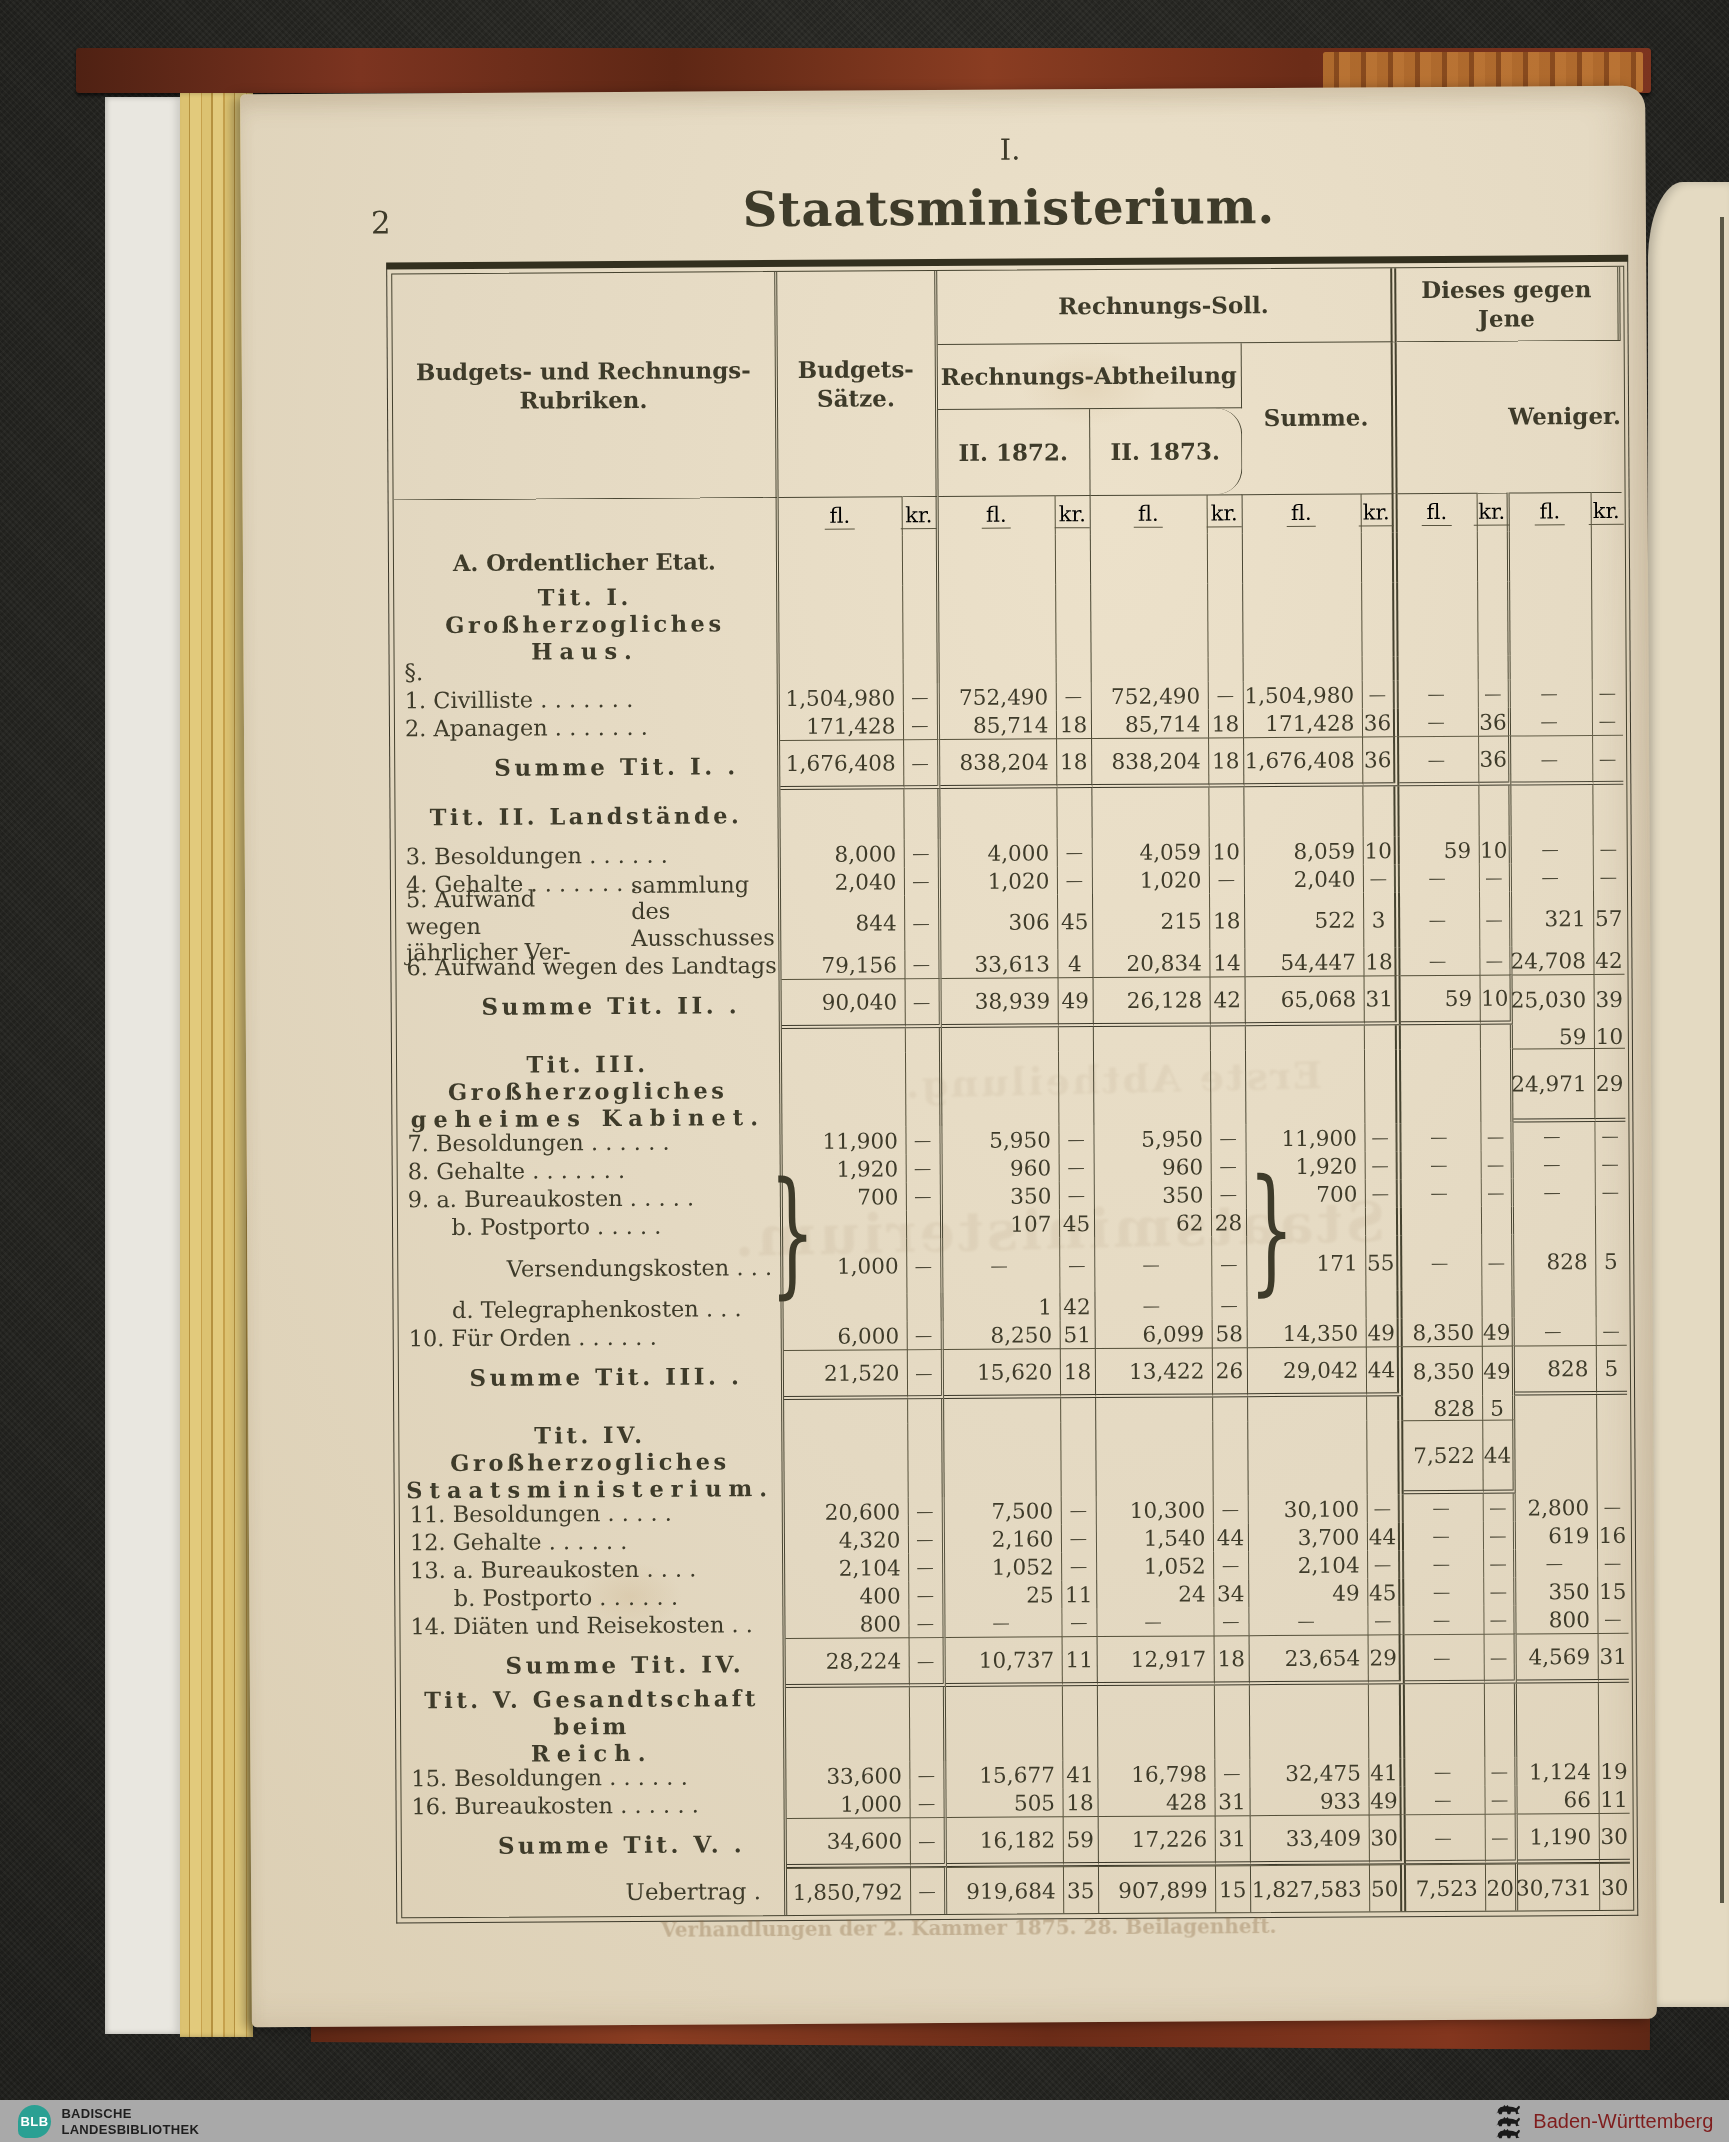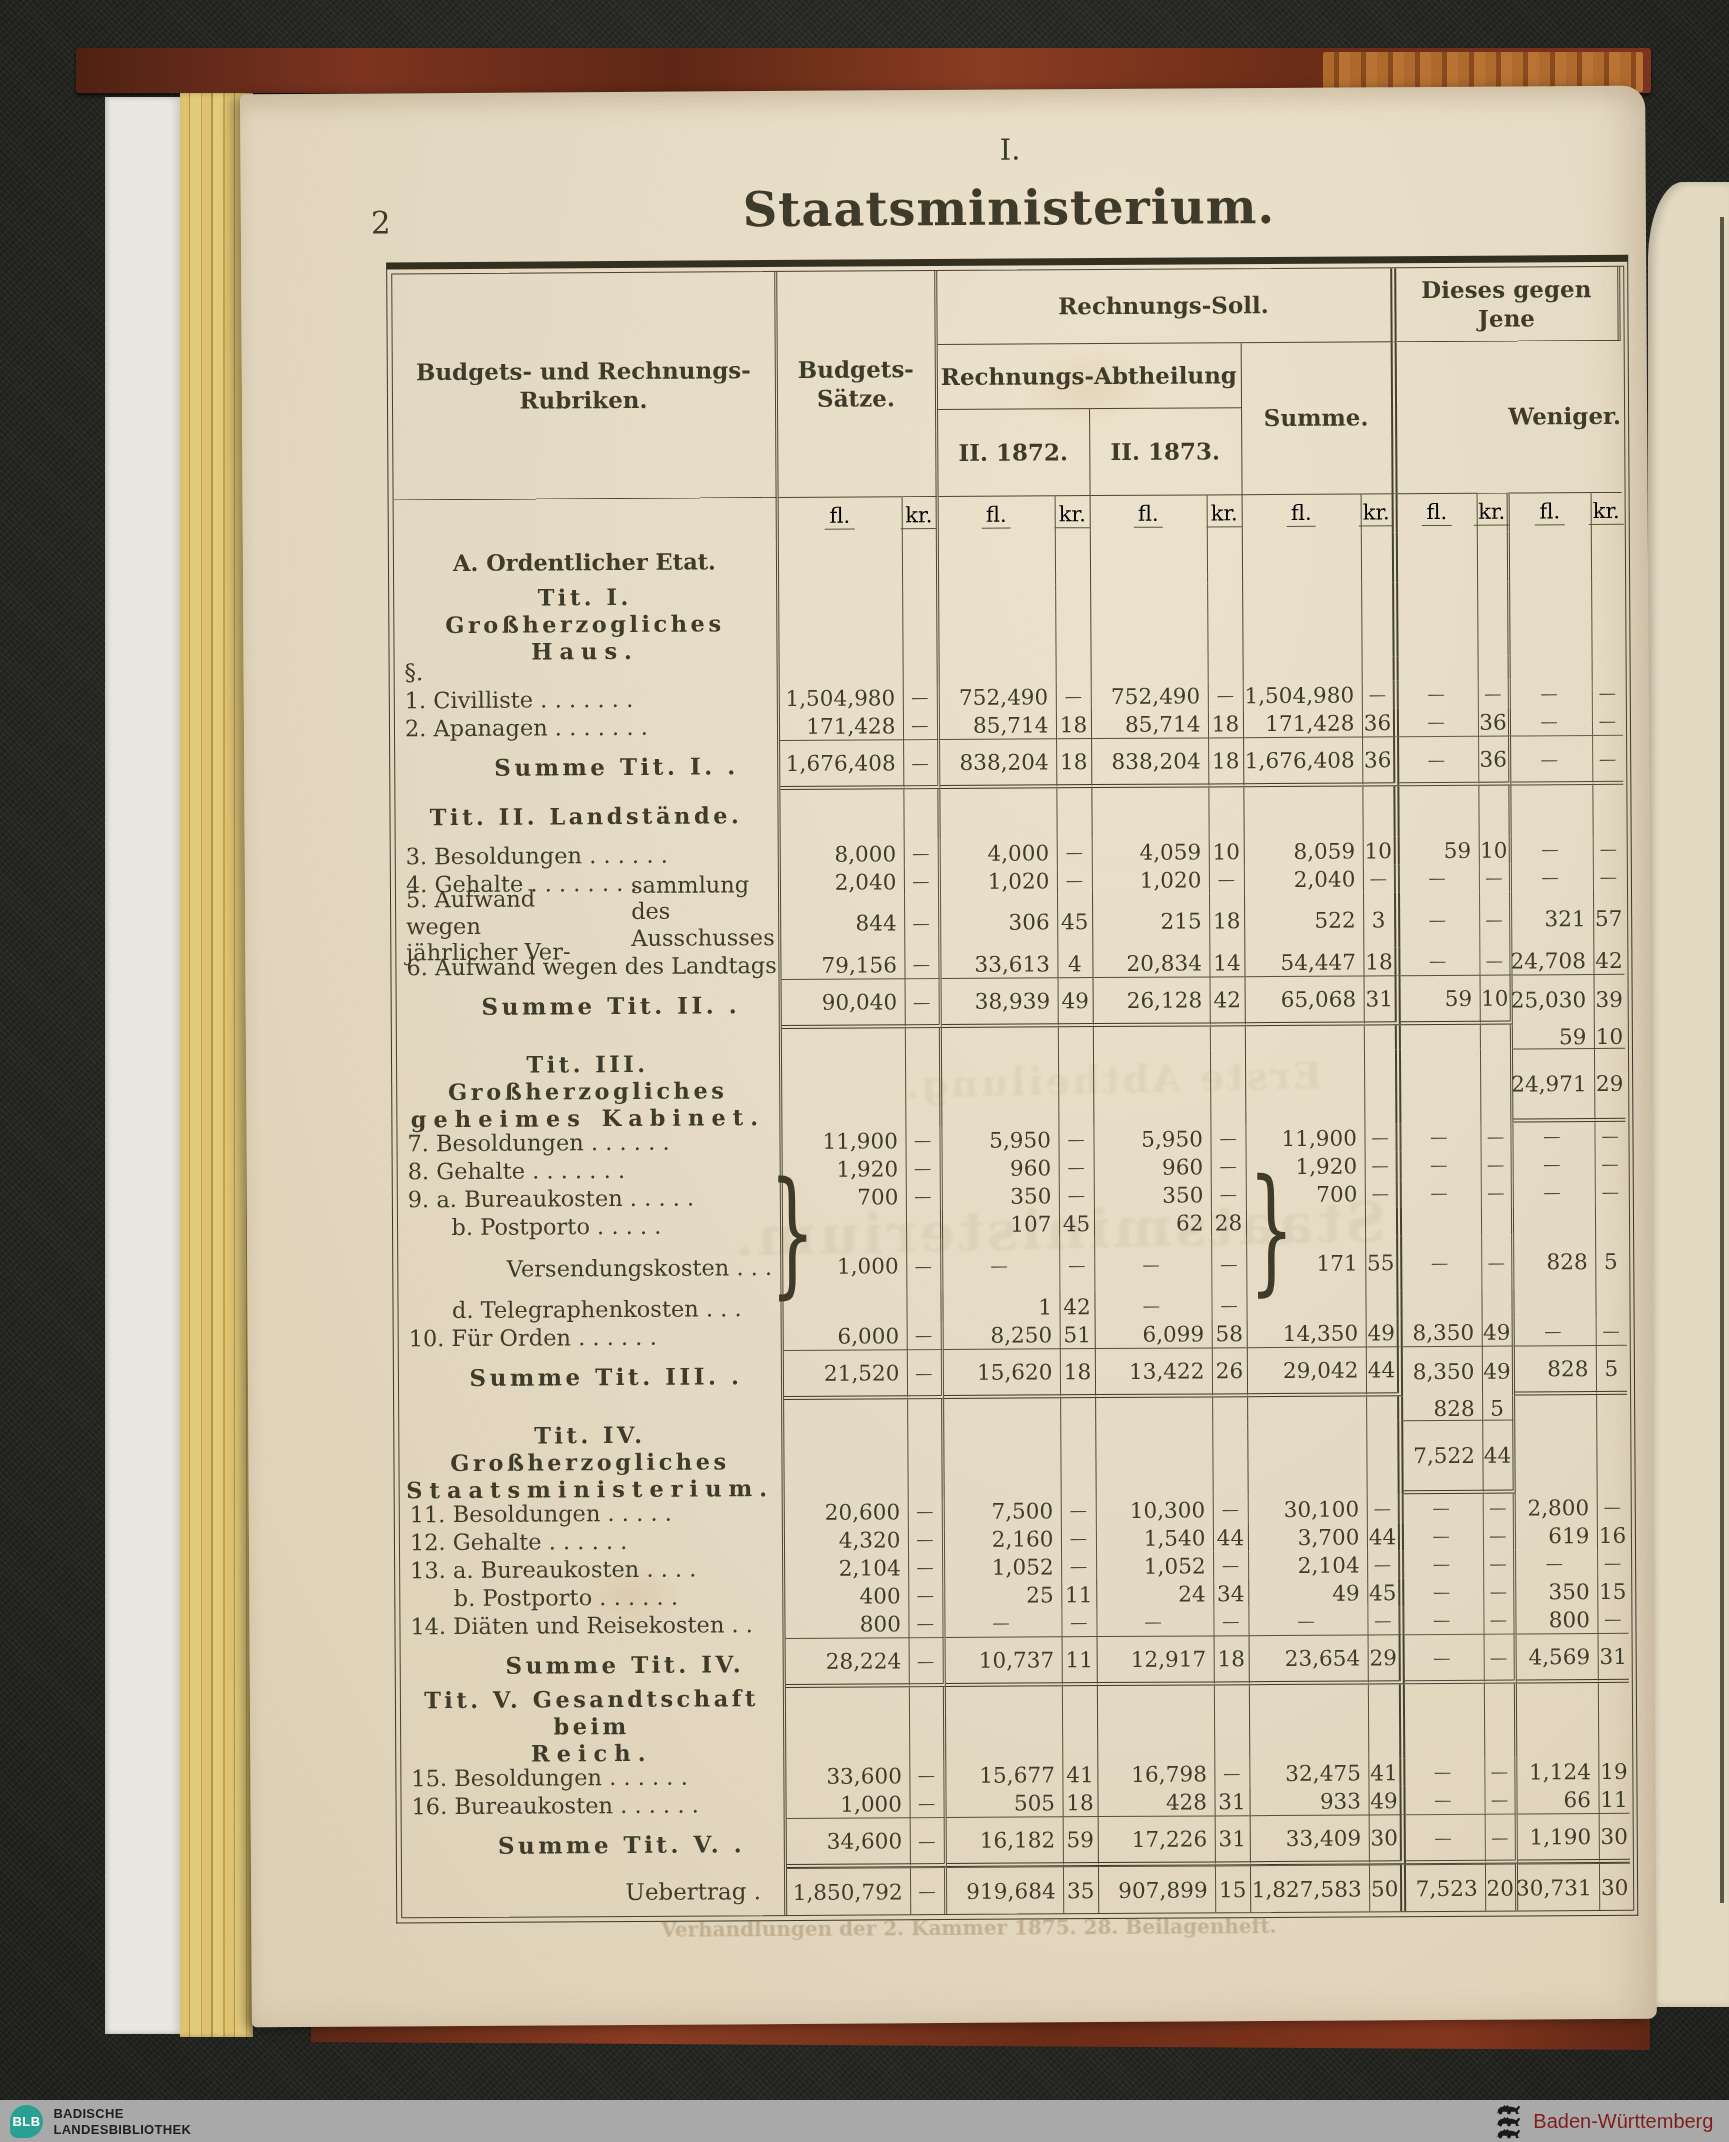--- a/index.html
+++ b/index.html
@@ -82,21 +82,21 @@
   .lab.r-sum{justify-content:flex-end;padding-right:38px;font-weight:700;letter-spacing:3.5px;font-size:23px;}
   .lab.r-carry{justify-content:flex-end;padding-right:22.5px;font-size:23px;}
   .lab.r-para{align-items:flex-end;font-size:23px;}
   .rt{border-top:0.9px solid #55503a;}
   .db{border-bottom:4.3px double #3b382a;}
   .brace{position:absolute;color:#3e3b2a;font-size:130px;font-weight:400;line-height:102px;
     transform:scale(.55,1.05);transform-origin:center;pointer-events:none;}
   
   .footer{position:absolute;left:0;bottom:0;width:1729px;height:43px;background:#a9a9a9;
     display:flex;align-items:center;justify-content:space-between;font-family:"Liberation Sans",sans-serif;}
-  .blb-wrap{display:flex;align-items:center;gap:10.4px;padding-left:10px;}
+  .blb-wrap{display:flex;align-items:center;gap:10.4px;padding-left:18px;}
   .blb-badge{width:33px;height:33px;background:#2aa093;border-radius:50% 50% 50% 22%;
     display:flex;align-items:center;justify-content:center;color:#fff;font-weight:700;font-size:13px;letter-spacing:0.4px;}
   .blb-text{color:#1f1f1f;font-weight:700;font-size:13px;line-height:1.2;letter-spacing:0.3px;}
   .bw-wrap{display:flex;align-items:center;gap:10.4px;padding-right:15.6px;}
   .bw-text{color:#7f1d1d;font-size:20px;font-family:"Liberation Sans",sans-serif;}
   .lions{display:flex;flex-direction:column;gap:0.9px;}
   .lions svg{display:block;}
 </style>
 </head>
 <body>
@@ -130,21 +130,21 @@
           <div class="hcell bR2" style="grid-column:1;grid-row:1/4;">
             <span><span>Budgets- und Rechnungs-</span><br><span>Rubriken.</span></span>
           </div>
           <div class="hcell bR2" style="grid-column:2/4;grid-row:1/4;">
             <span><span>Budgets-</span><br><span>Sätze.</span></span>
           </div>
           <div class="hcell bR3 bB" style="grid-column:4/10;grid-row:1;">Rechnungs-Soll.</div>
           <div class="hcell bR2" style="grid-column:10/14;grid-row:1;border-bottom:1.7px solid #4a4734;">Dieses gegen Jene</div>
           <div class="hcell bR1 bB" style="grid-column:4/8;grid-row:2;">Rechnungs-Abtheilung</div>
           <div class="hcell bR1" style="grid-column:4/6;grid-row:3;">II. 1872.</div>
-          <div class="hcell bR1" style="grid-column:6/8;grid-row:3;">II. 1873.</div>
+          <div class="hcell bR1" style="grid-column:6/8;grid-row:3;border-radius:26px;">II. 1873.</div>
           <div class="hcell bR3" style="grid-column:8/10;grid-row:2/4;">Summe.</div>
           <div class="hcell" style="grid-column:12/14;grid-row:2/4;">Weniger.</div>
 
           <div class="flkr-cell c0" style="grid-column:1;grid-row:4;"></div>
           <div class="flkr-cell c1" style="grid-column:2;grid-row:4;">
               <span>fl.</span>
             </div>
           <div class="flkr-cell c2" style="grid-column:3;grid-row:4;">
               <span>kr.</span>
             </div>

